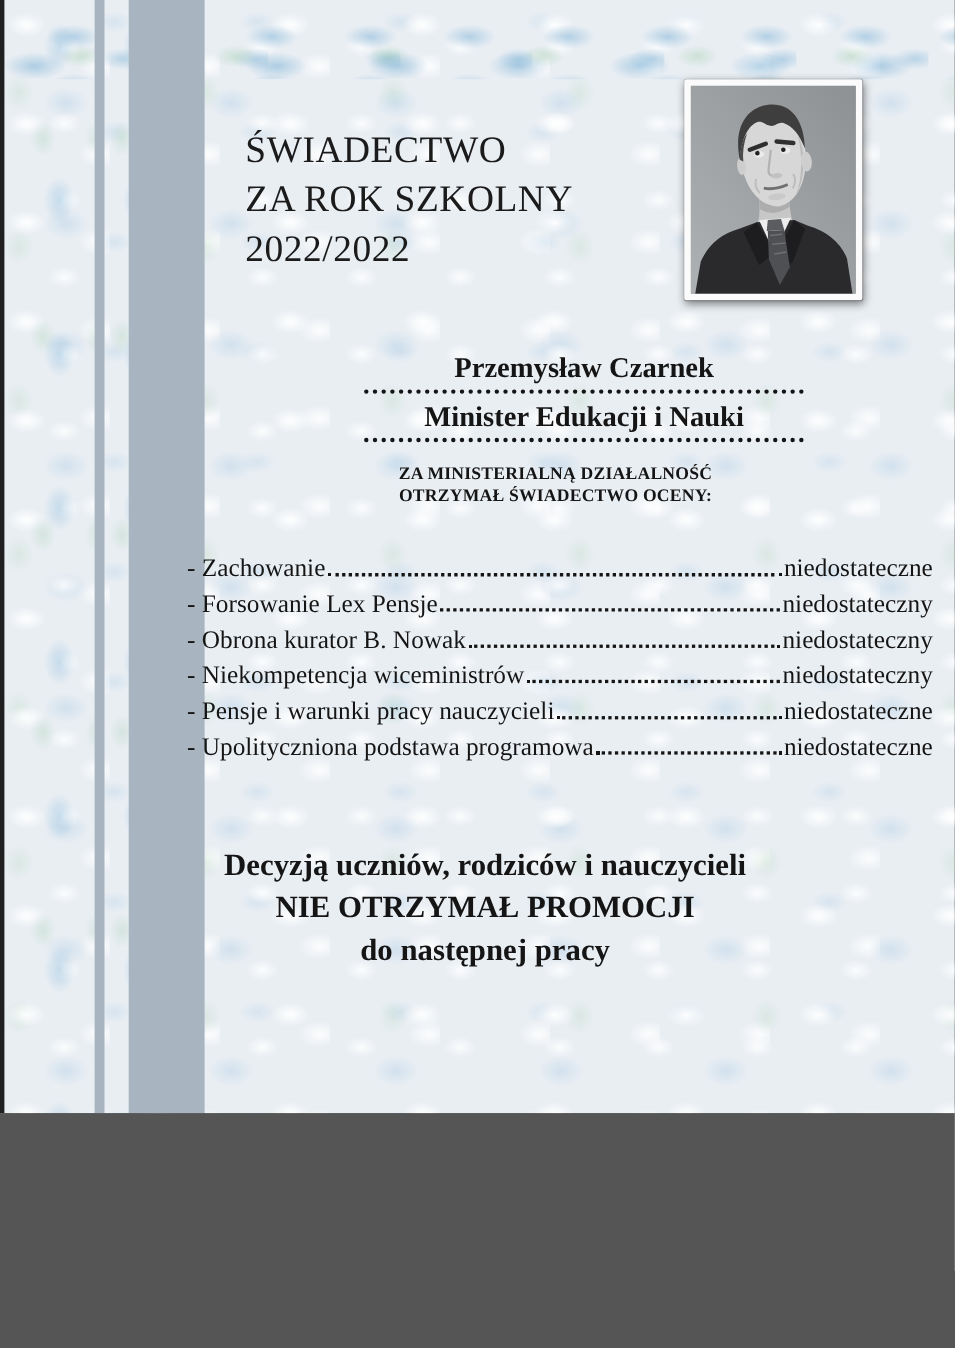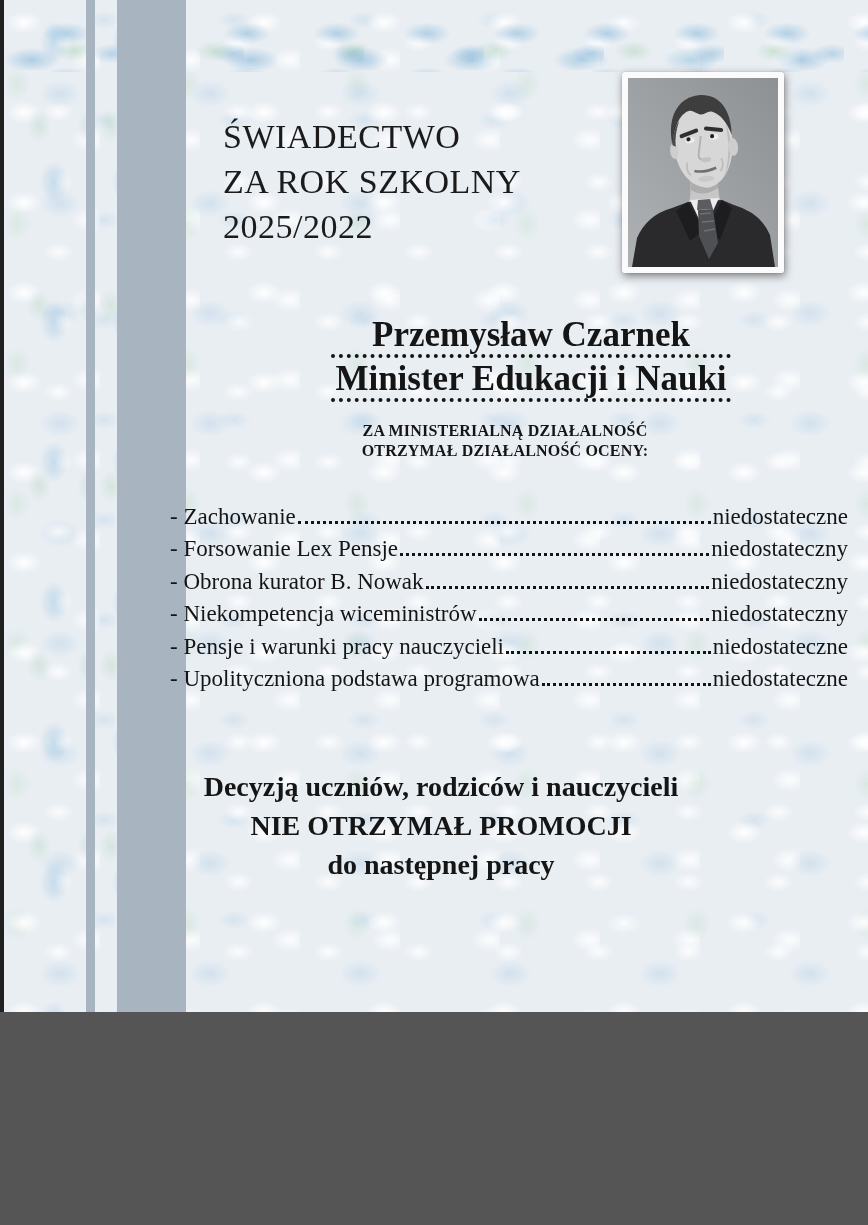--- a/index.html
+++ b/index.html
@@ -46,21 +46,21 @@
   .title{position:absolute;left:223px;top:114px;font-size:34px;line-height:45px;letter-spacing:.5px;color:#1b1b1b;}
   .photo-frame{
     position:absolute;left:622px;top:72px;width:150px;height:189px;
     border:6px solid #fbfbfb;border-radius:2px;
     box-shadow:1px 3px 8px rgba(30,30,30,.55), 0 0 1px rgba(0,0,0,.4);
     background:#96999c;
   }
   .photo-frame svg{display:block;width:150px;height:189px;}
 
   .name-block{position:absolute;left:331px;top:318px;width:400px;text-align:center;}
-  .name-line{font-weight:bold;font-size:35px;line-height:33px;padding-bottom:3px;border-bottom:4px dotted #151515;}
+  .name-line{font-weight:bold;font-size:26px;line-height:33px;padding-bottom:3px;border-bottom:4px dotted #151515;}
   .role-line{margin-top:4px;}
 
   .heading{position:absolute;left:142px;top:421px;width:726px;text-align:center;
            font-weight:bold;font-size:16px;line-height:20px;letter-spacing:.2px;}
 
   .grades{position:absolute;left:170px;top:497px;width:678px;}
   .grade-row{display:flex;align-items:flex-end;height:32.5px;font-size:23px;white-space:nowrap;}
   .leader{flex:1 1 auto;min-width:18px;border-bottom:3px dotted #151515;margin:0 2px 6px 2px;}
 
   .decision{position:absolute;left:150px;top:767px;width:582px;text-align:center;
@@ -77,21 +77,21 @@
   <div class="top-band"></div>
   <div class="accent-col accent-a"></div>
   <div class="accent-col accent-b"></div>
   <div class="stripe stripe-thin"></div>
   <div class="stripe stripe-wide"></div>
   <div class="edge-left"></div>
 
   <div class="title">
     <div>ŚWIADECTWO</div>
     <div>ZA ROK SZKOLNY</div>
-    <div>2025/2022</div>
+    <div>2022/2022</div>
   </div>
 
   <div class="photo-frame">
     <svg viewBox="0 0 150 189" xmlns="http://www.w3.org/2000/svg">
       <defs>
         <linearGradient id="pbg" x1="1" y1="0" x2="0" y2="1">
           <stop offset="0" stop-color="#8e9194"></stop>
           <stop offset="1" stop-color="#aeb1b3"></stop>
         </linearGradient>
       </defs>
@@ -140,21 +140,21 @@
     </svg>
   </div>
 
   <div class="name-block">
     <div class="name-line">Przemysław Czarnek</div>
     <div class="name-line role-line">Minister Edukacji i Nauki</div>
   </div>
 
   <div class="heading">
     <div>ZA MINISTERIALNĄ DZIAŁALNOŚĆ</div>
-    <div>OTRZYMAŁ DZIAŁALNOŚĆ OCENY:</div>
+    <div>OTRZYMAŁ ŚWIADECTWO OCENY:</div>
   </div>
 
   <div class="grades">
     <div class="grade-row">
       <span class="glabel">- Zachowanie</span>
       <span class="leader"></span>
       <span class="gvalue">niedostateczne</span>
     </div>
     <div class="grade-row">
       <span class="glabel">- Forsowanie Lex Pensje</span>

